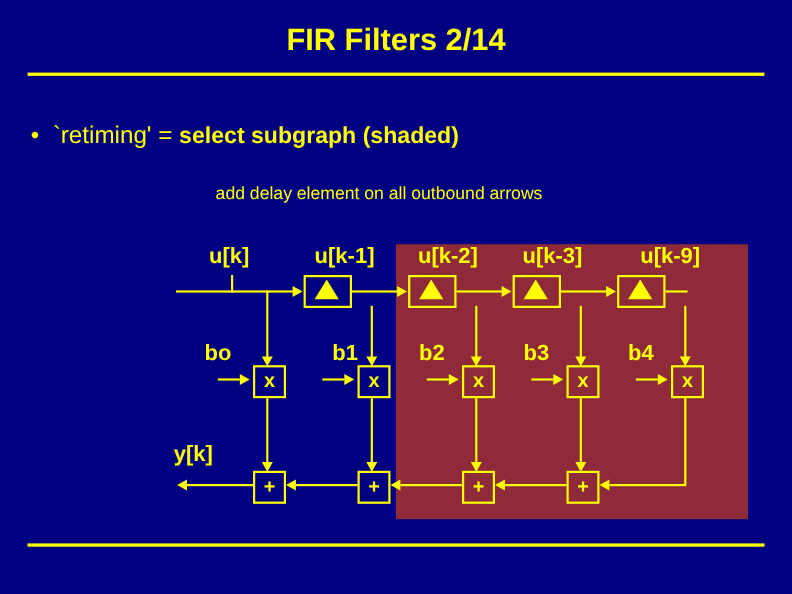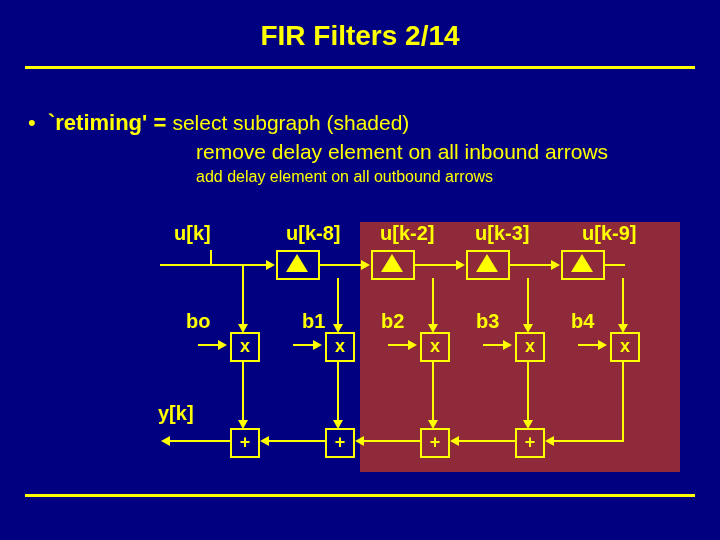--- a/index.html
+++ b/index.html
@@ -1,22 +1,22 @@
 <!DOCTYPE html>
 <html><head>
 <meta charset="utf-8">
 <style>
   html,body{margin:0;padding:0;width:720px;height:540px;background:#000080;font-family:Arial,Helvetica,sans-serif;color:#ffff00;overflow:hidden}
   .slide{position:relative;width:720px;height:540px}
   .title{position:absolute;left:0;top:20px;width:720px;text-align:center;font-size:28px;font-weight:bold}
   .hr1{position:absolute;left:25px;top:66px;width:670px;height:3px;background:#ffff00}
   .hr2{position:absolute;left:25px;top:494px;width:670px;height:3px;background:#ffff00}
   .bullet{position:absolute;left:28px;top:110px;font-size:22px}
-  .term{font-weight:bold}
-  .desc{font-weight:normal;font-size:21px}
+  .term{font-weight:normal}
+  .desc{font-weight:bold;font-size:21px}
   .line2{position:absolute;left:196px;top:140px;font-size:21px}
   .line3{position:absolute;left:196px;top:168px;font-size:16px}
   .diagram{position:absolute;left:150px;top:220px;width:540px;height:260px}
   .shade{position:absolute;left:210px;top:2px;width:320px;height:250px;background:#8e2a3a}
   .lbl{position:absolute;font-size:20px;font-weight:bold}
   .box{position:absolute;width:40px;height:26px;border:2px solid #ffff00;background:transparent}
   .tri{position:absolute;width:0;height:0;border-left:11px solid transparent;border-right:11px solid transparent;border-bottom:18px solid #ffff00}
   .op{position:absolute;width:26px;height:26px;border:2px solid #ffff00;text-align:center;line-height:24px;font-size:18px;font-weight:bold}
   .ln{position:absolute;background:#ffff00}
   .ah-r{position:absolute;width:0;height:0;border-top:5px solid transparent;border-bottom:5px solid transparent;border-left:9px solid #ffff00}
@@ -28,28 +28,27 @@
 
 <div class="slide">
   <div class="title">FIR Filters  2/14</div>
   <div class="hr1"></div>
   <div class="hr2"></div>
 
   <div class="bullet">
     •&nbsp;&nbsp;<span class="term">`retiming' =</span>
     <span class="desc">select subgraph (shaded)</span>
   </div>
-  <div class="line2">remove delay element on all inbound arrows</div>
   <div class="line3">add delay element on all outbound arrows</div>
 
   <div class="diagram">
     <div class="shade"></div>
 
-    <div class="lbl" style="left:24px;top:2px">u[k]</div>
-    <div class="lbl" style="left:136px;top:2px">u[k-8]</div>
+    <div class="lbl" style="left:40px;top:2px">u[k]</div>
+    <div class="lbl" style="left:136px;top:2px">u[k-1]</div>
     <div class="lbl" style="left:230px;top:2px">u[k-2]</div>
     <div class="lbl" style="left:325px;top:2px">u[k-3]</div>
     <div class="lbl" style="left:432px;top:2px">u[k-9]</div>
 
     <div class="ln" style="left:10px;top:44px;width:50px;height:2px"></div>
     <div class="ln" style="left:60px;top:30px;width:2px;height:16px"></div>
 
     <div class="box" style="left:126px;top:30px"></div>
     <div class="tri" style="left:136px;top:34px"></div>
     <div class="box" style="left:221px;top:30px"></div>

